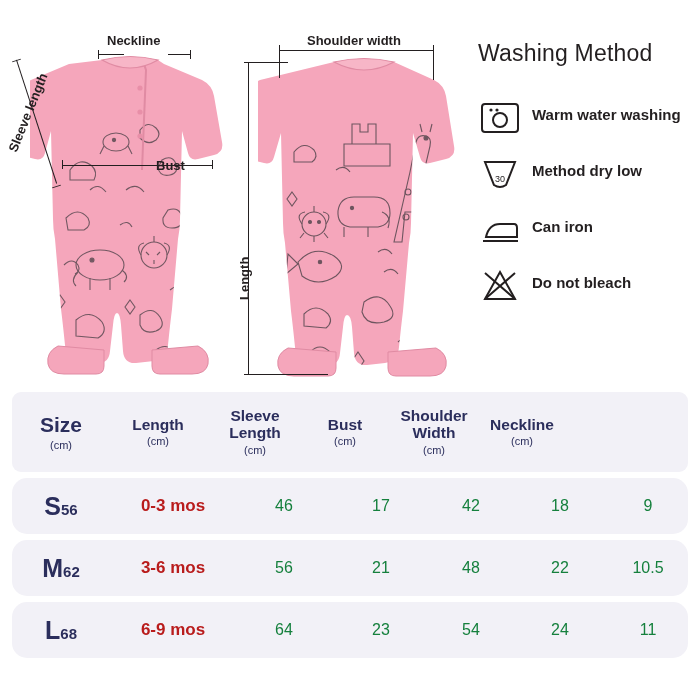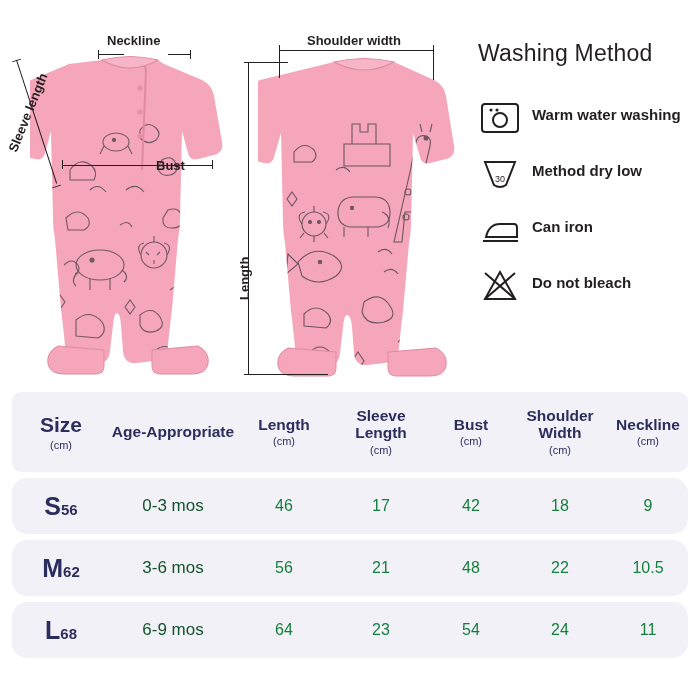--- a/index.html
+++ b/index.html
@@ -138,22 +138,22 @@
 
   .sz {
     font-size: 25px;
     font-weight: bold;
     color: #2b2e5c;
   }
   .sz small { font-size: 15px; font-weight: bold; }
 
   .age {
     font-size: 17px;
-    font-weight: normal;
-    color: #14532d;
+    font-weight: bold;
+    color: #b91c1c;
   }
   .num {
     font-size: 16px;
     color: #15803d;
   }
 </style>
 </head>
 <body>
 
 <div id="top-area">
@@ -344,23 +344,20 @@
   </div>
 </div>
 
 <div id="size-table">
 
   <div class="trow" id="header-row">
     <div class="cell c1">
       <div class="hd-size">Size</div>
       <div class="hd-unit">(cm)</div>
     </div>
-    <div class="cell c2">
-      <div class="hd-main">Age-Appropriate</div>
-    </div>
     <div class="cell c3">
       <div class="hd-main">Length</div>
       <div class="hd-unit">(cm)</div>
     </div>
     <div class="cell c4">
       <div class="hd-main">Sleeve Length</div>
       <div class="hd-unit">(cm)</div>
     </div>
     <div class="cell c5">
       <div class="hd-main">Bust</div>

